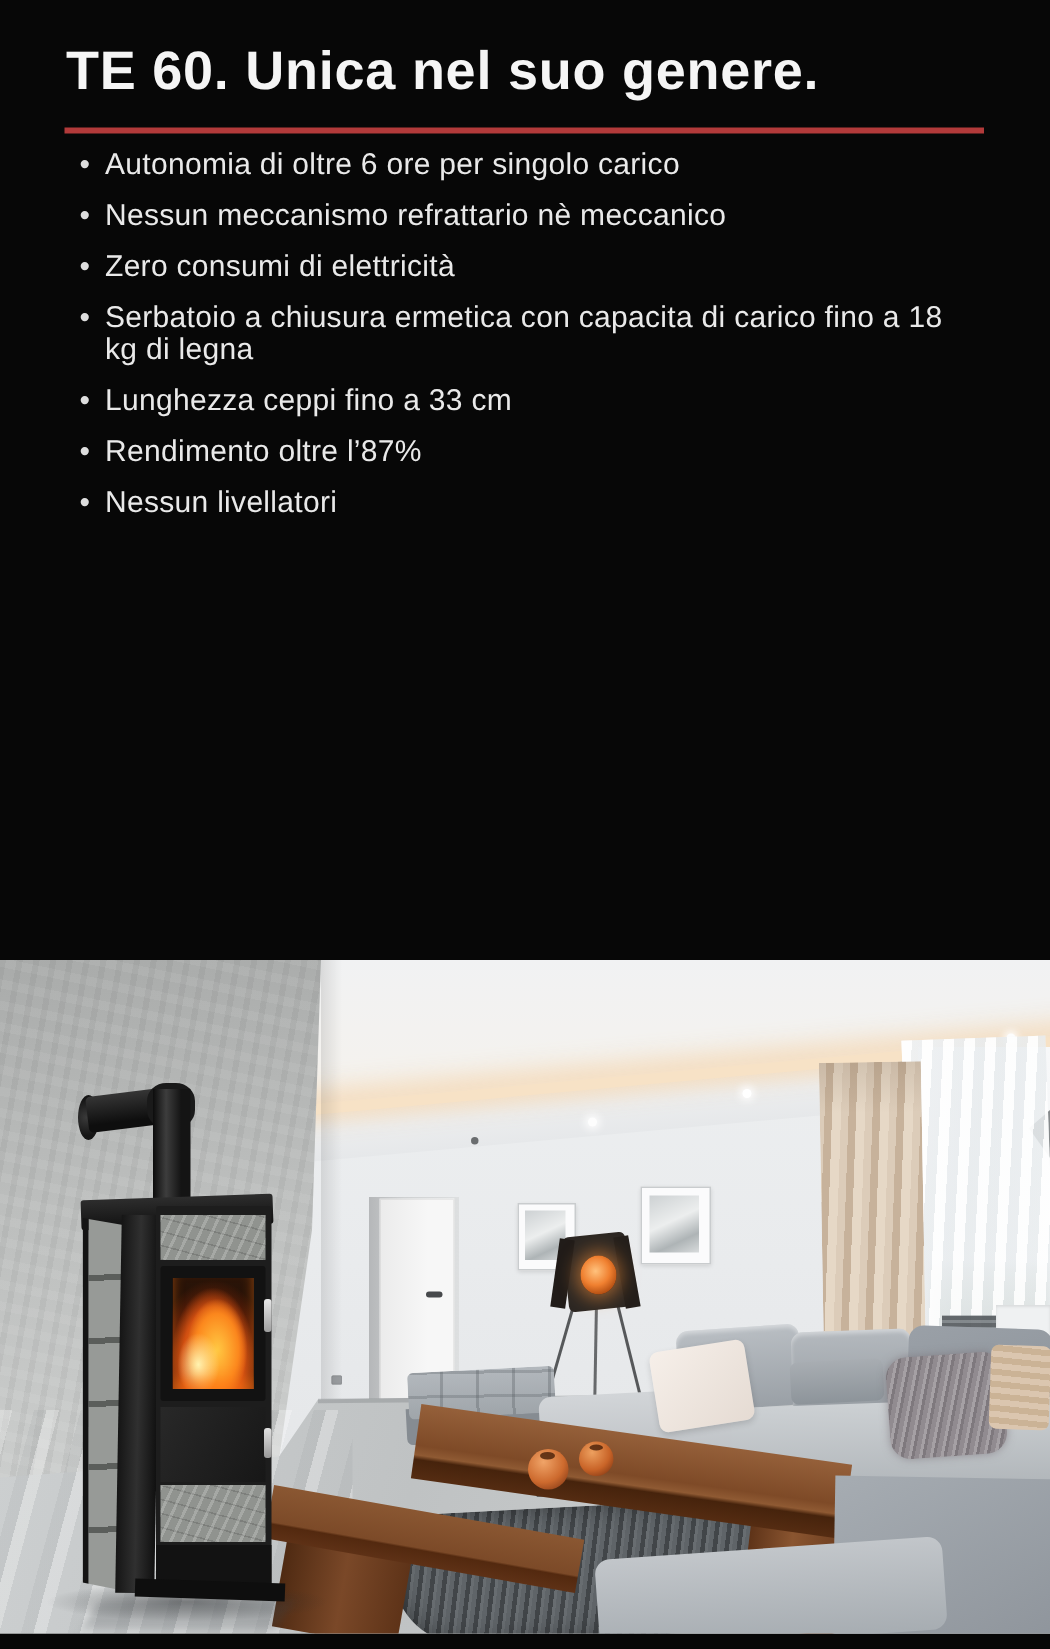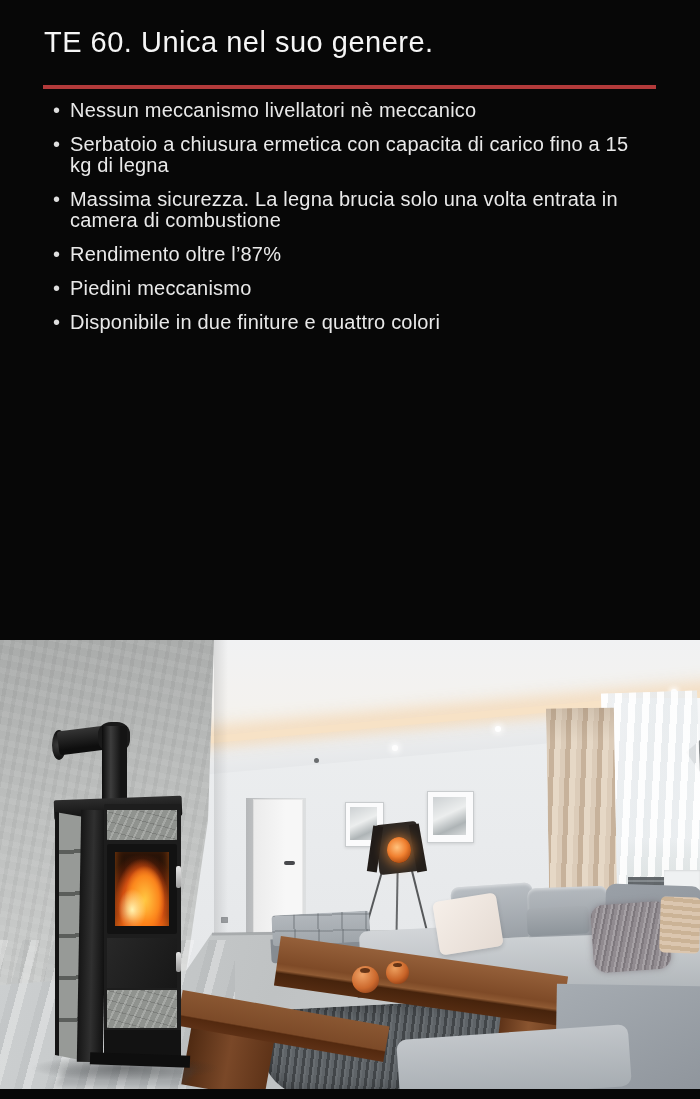--- a/index.html
+++ b/index.html
@@ -4,21 +4,21 @@
 <style>
   html,body{margin:0;padding:0;}
   body{
     width:700px;height:1099px;position:relative;overflow:hidden;
     background:#070707;
     font-family:"Liberation Sans","DejaVu Sans",sans-serif;
   }
   
   .title{
     position:absolute;left:44px;top:26px;margin:0;
-    font-size:29px;font-weight:400;letter-spacing:.5px;
+    font-size:36px;font-weight:700;letter-spacing:.5px;
     color:#f5f5f5;white-space:nowrap;
   }
   .red-line{position:absolute;left:43px;top:85px;width:613px;height:4px;background:#b23a3a;}
   ul.features{
     position:absolute;left:70px;top:100px;margin:0;padding:0;list-style:none;
     color:#e9e9e9;font-size:20px;line-height:21px;letter-spacing:.2px;
   }
   ul.features li{position:relative;max-width:560px;margin:0 0 13px 0;}
   ul.features li::before{content:"•";position:absolute;left:-17px;top:0;color:#dedede;}
   
@@ -179,26 +179,27 @@
   .stove-base{left:0;top:226px;width:77px;height:30px;background:#121212;}
   .stove-plinth{left:40px;top:334px;width:100px;height:12px;background:#0e0e0e;transform:rotate(2deg);}
 </style>
 </head>
 <body>
 
 <h1 class="title">TE 60. Unica nel suo genere.</h1>
 <div class="red-line"></div>
 
 <ul class="features">
-  <li>Nessun meccanismo livellatori nè meccanico</li>
-  <li>Serbatoio a chiusura ermetica con capacita di carico fino a 15 kg di legna</li>
-  <li>Massima sicurezza. La legna brucia solo una volta entrata in camera di combustione</li>
+  <li>Autonomia di oltre 6 ore per singolo carico</li>
+  <li>Nessun meccanismo refrattario nè meccanico</li>
+  <li>Zero consumi di elettricità</li>
+  <li>Serbatoio a chiusura ermetica con capacita di carico fino a 18 kg di legna</li>
+  <li>Lunghezza ceppi fino a 33 cm</li>
   <li>Rendimento oltre l’87%</li>
-  <li>Piedini meccanismo</li>
-  <li>Disponibile in due finiture e quattro colori</li>
+  <li>Nessun livellatori</li>
 </ul>
 
 <div class="photo">
   <div class="back-wall"></div>
   <div class="ceiling-upper"></div>
   <div class="ceiling-soffit"></div>
   <div class="cove-glow"></div>
   <div class="spot spot-1"></div>
   <div class="spot spot-2"></div>
   <div class="spot spot-3"></div>

